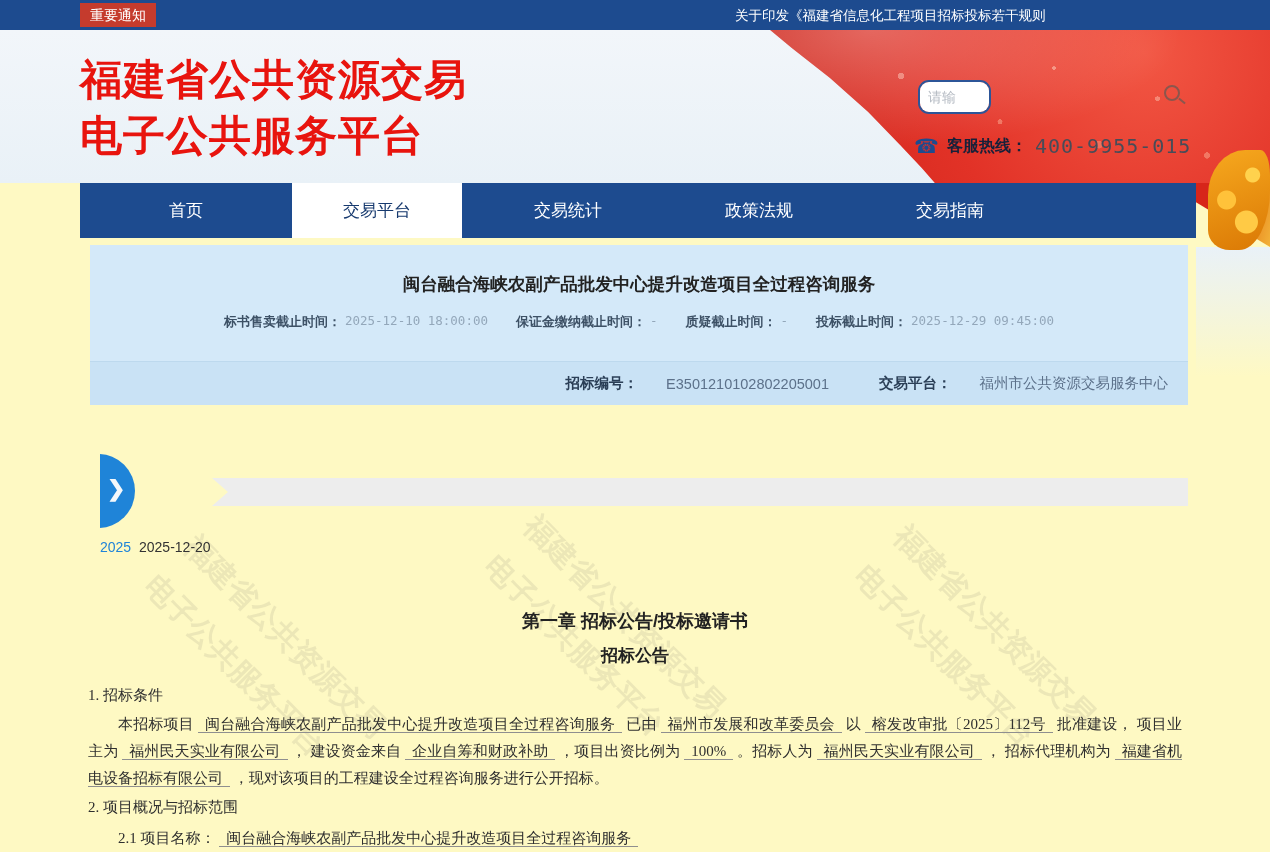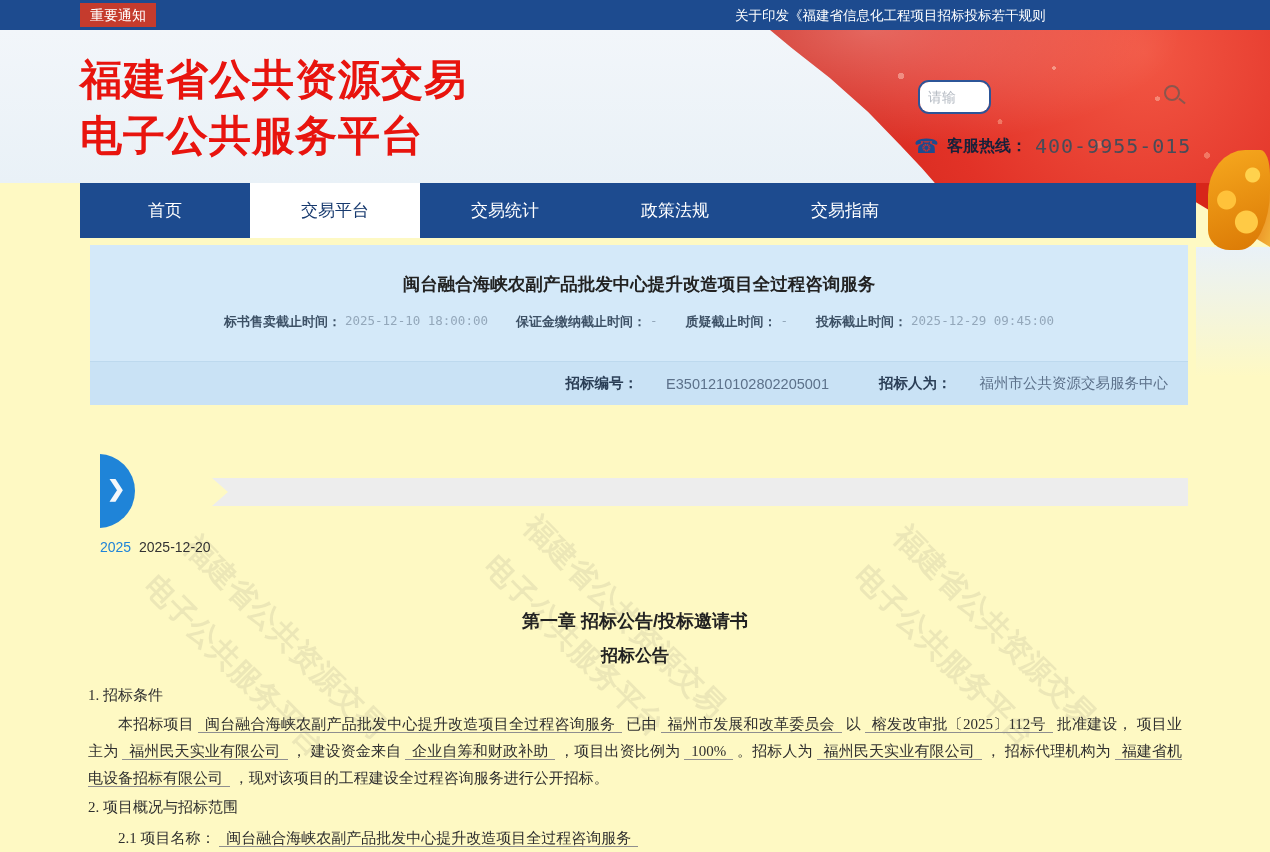--- a/index.html
+++ b/index.html
@@ -55,21 +55,21 @@
   .right-red-strip { position:absolute; right:0; top:183px; width:74px; height:64px; z-index:6;
     background:linear-gradient(105deg, #d7251a 25%, #e67b15 65%, #f2b23a 100%);
     clip-path:polygon(0 0, 100% 0, 100% 100%, 0 30%); }
   .right-fade { position:absolute; right:0; top:247px; width:74px; height:130px; z-index:1;
     background:linear-gradient(180deg, #e9f1f8, rgba(255,255,255,0)); }
 
   
   .nav { position:absolute; top:183px; left:80px; width:1116px; height:55px; background:#1d4b8f;
     display:flex; z-index:8; }
   .nav-tab { width:170px; height:55px; line-height:55px; text-align:center; color:#fff;
-    font-size:17px; cursor:pointer; }
+    font-size:17px; cursor:pointer;margin-left:21px; }
   .nav-tab.active { background:#fff; color:#16396e; }
 
   
   .infobox { position:absolute; top:245px; left:90px; width:1098px; height:160px; background:#d4e9f9; z-index:2; }
   .proj-title { padding-top:27px; text-align:center; font-size:17.5px; font-weight:700; color:#222; }
   .deadlines { margin-top:17px; display:flex; justify-content:center; gap:28px; font-size:13px; }
   .dl-item { display:flex; gap:4px; }
   .dl-label { font-weight:700; color:#3d5166; }
   .dl-value { color:#93a7ba; font-family:"DejaVu Sans Mono", monospace; font-size:12.5px; }
   .bidrow { position:absolute; bottom:0; left:0; right:0; height:44px; background:#c9e2f5;
@@ -164,21 +164,21 @@
         <span class="dl-value">-</span>
       </div>
       <div class="dl-item">
         <span class="dl-label">投标截止时间：</span>
         <span class="dl-value">2025-12-29 09:45:00</span>
       </div>
     </div>
     <div class="bidrow">
       <span class="bid-label">招标编号：</span>
       <span class="bid-value">E3501210102802205001</span>
-      <span class="bid-label">招标人为：</span>
+      <span class="bid-label">交易平台：</span>
       <span class="bid-value last">福州市公共资源交易服务中心</span>
     </div>
   </div>
 
   <div class="timeline">
     <div class="tl-band"></div>
     <div class="tl-circle tl-prev">
       <span class="chev">❯</span>
     </div>
     <div class="tl-date-prev">2025</div>

